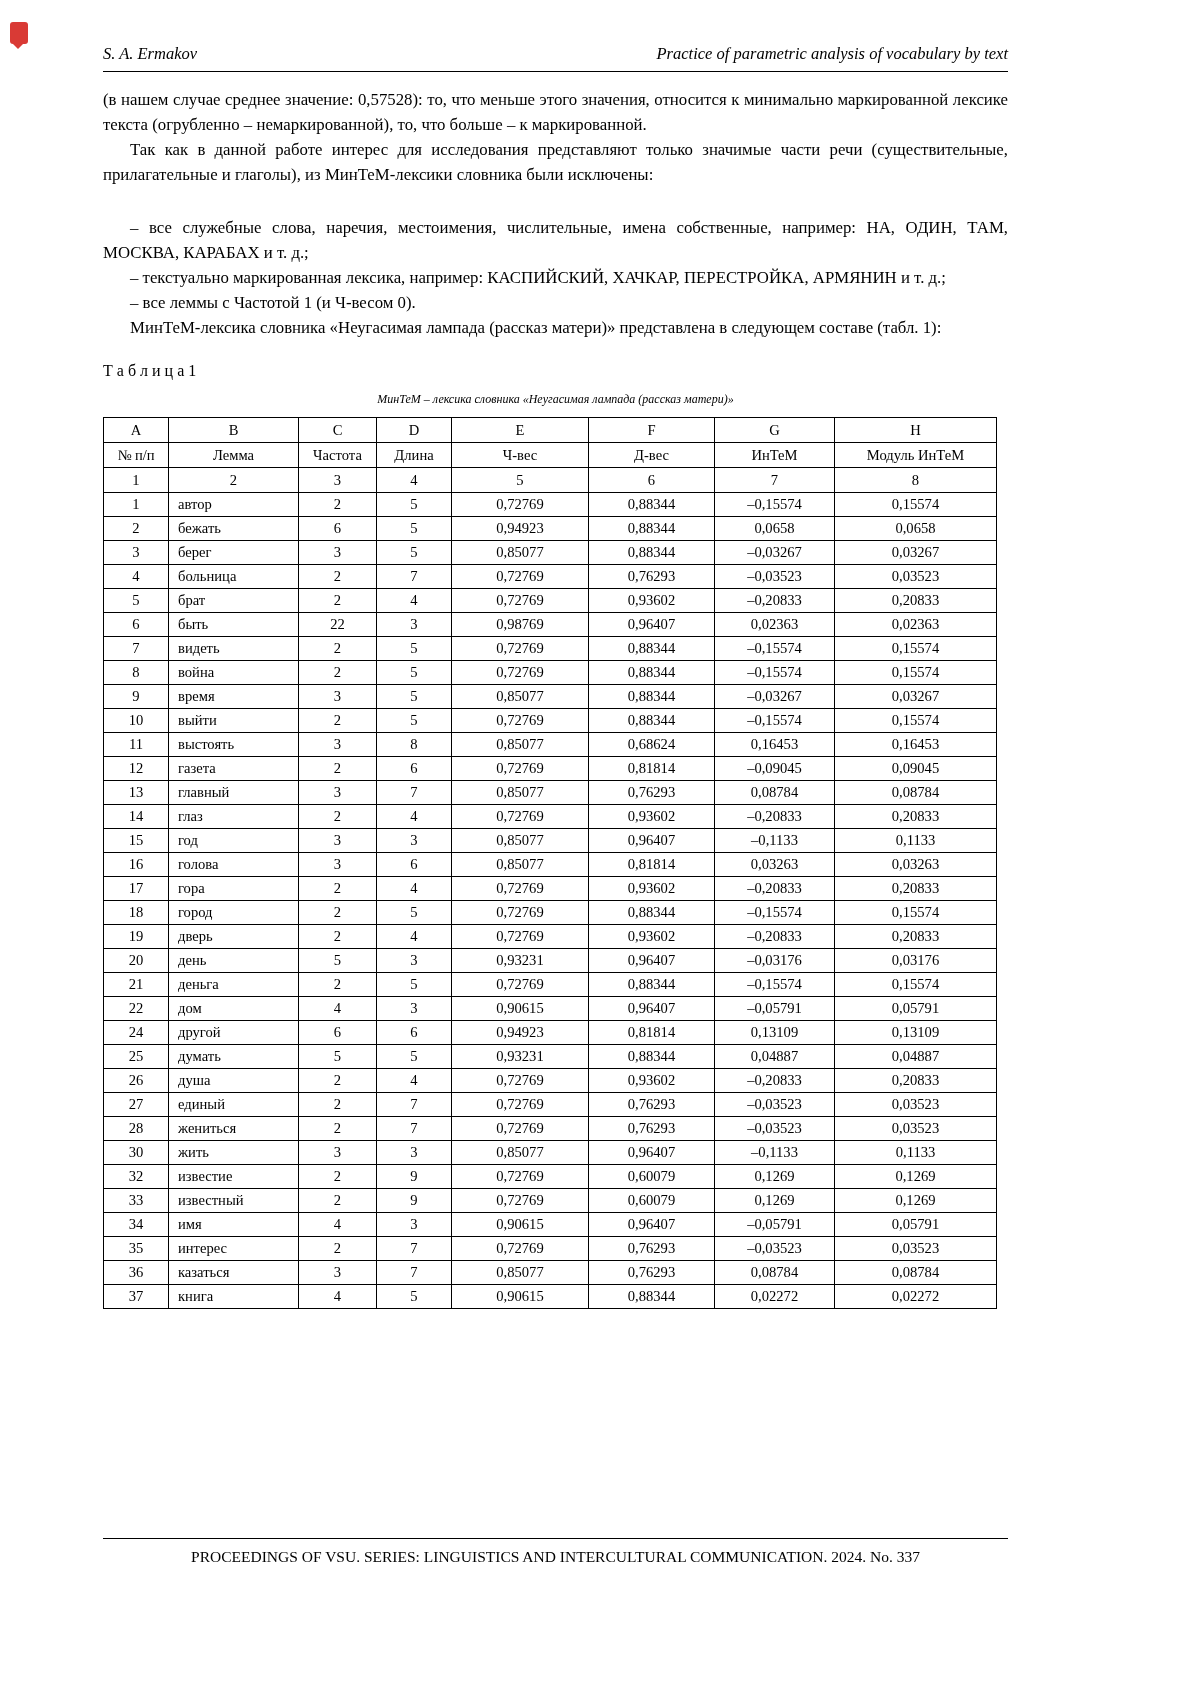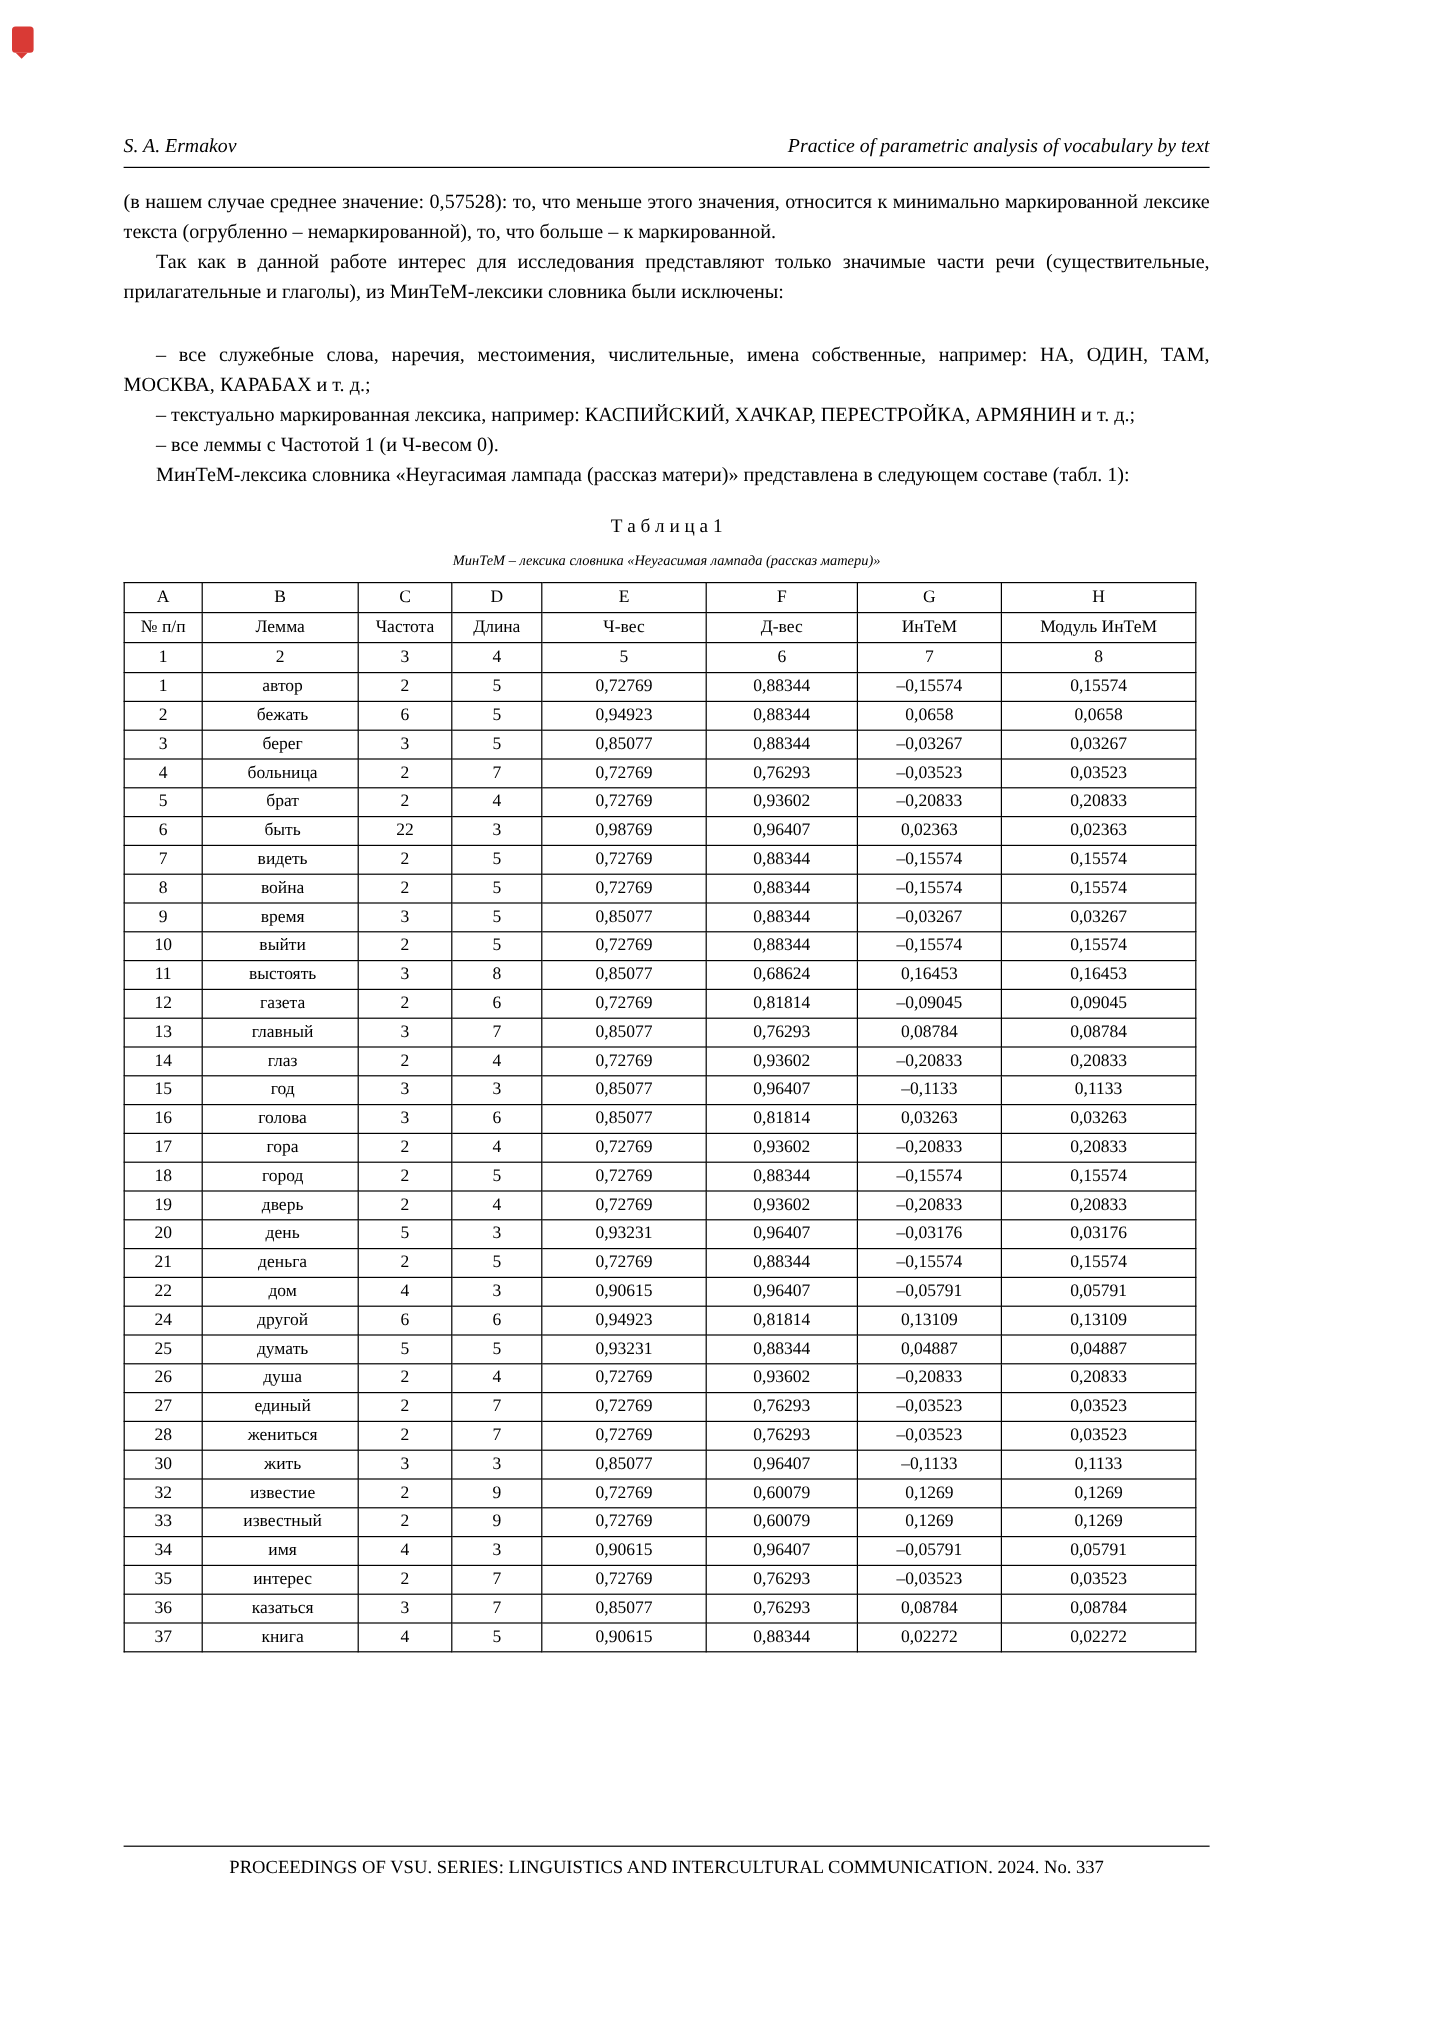--- a/index.html
+++ b/index.html
@@ -3,21 +3,21 @@
 <meta charset="utf-8">
 <style>
   * { margin:0; padding:0; box-sizing:border-box; }
   html,body { background:#ffffff; }
   .page {
     position:relative;
     width:1200px; height:1697px;
     background:#ffffff;
     color:#000;
     font-family:"Liberation Serif","DejaVu Serif",serif;
-    padding:112px 192px 0 103px;
+    padding:44px 192px 0 103px;
     overflow:hidden;
   }
   .annot-icon{
     position:absolute; left:10px; top:22px;
     width:18px; height:22px;
     background:#d93a35; border-radius:3px;
   }
   .annot-icon:after{
     content:""; position:absolute; left:3px; top:22px;
     border:5px solid transparent; border-top-color:#d93a35;
@@ -27,38 +27,38 @@
     font-style:italic; font-size:16.5px;
     padding-bottom:7px; border-bottom:1.6px solid #000;
   }
   .columns{ display:flex; gap:28px; margin-top:15px;flex-direction:column; }
   .col{
     flex:1; font-size:16.8px; line-height:25px;
     text-align:justify; hyphens:auto;
   }
   .col p.indent{ text-indent:27px; }
   .table-label{
-    margin-top:22px; text-align:center; font-size:16px;
+    margin-top:22px; text-align:left; font-size:16px;
   }
   .table-caption{
     margin-top:12px; margin-bottom:10px;
     text-align:center; font-style:italic; font-size:12px;
   }
   table.grid{
     border-collapse:collapse; table-layout:fixed;
     width:893px; font-size:14.6px;
   }
   table.grid td{
     border:1px solid #000;
     height:24px; padding:0 5px;
     text-align:center; vertical-align:middle;
     overflow:hidden; white-space:nowrap;
   }
   table.grid thead td{ height:25px; }
-  table.grid td.lemma{ text-align:center; padding-left:9px; }
+  table.grid td.lemma{ text-align:left; padding-left:9px; }
   .footer{
     position:absolute; left:103px; right:192px; top:1538px;
     border-top:1.6px solid #000;
     padding-top:9px;
     display:flex; justify-content:center;
     font-size:15.5px;
   }
 </style>
 </head>
 <body>

